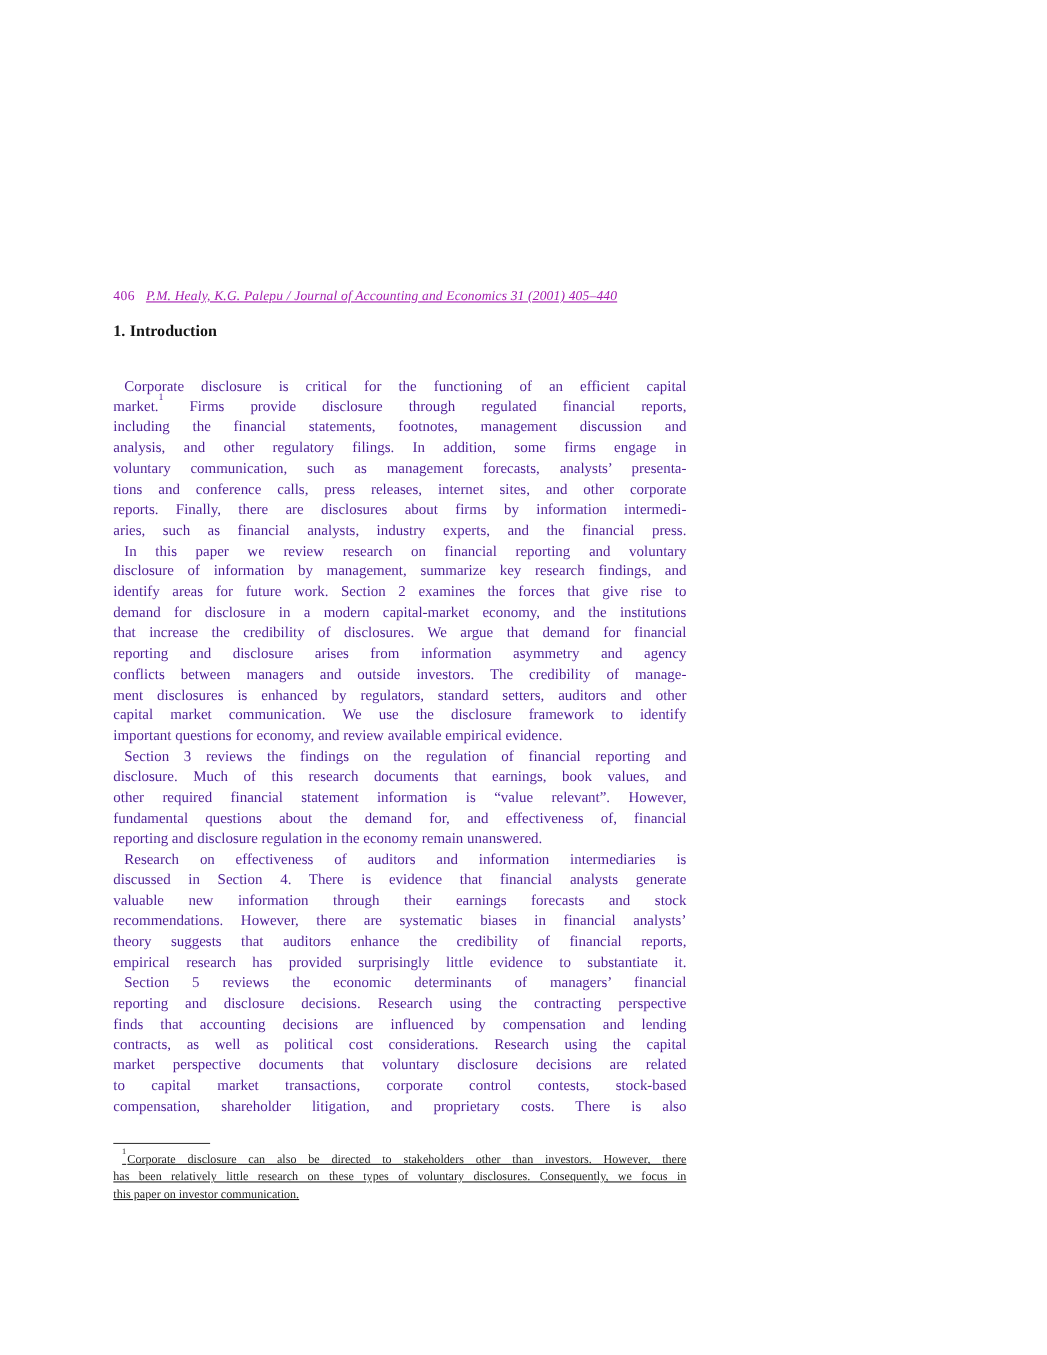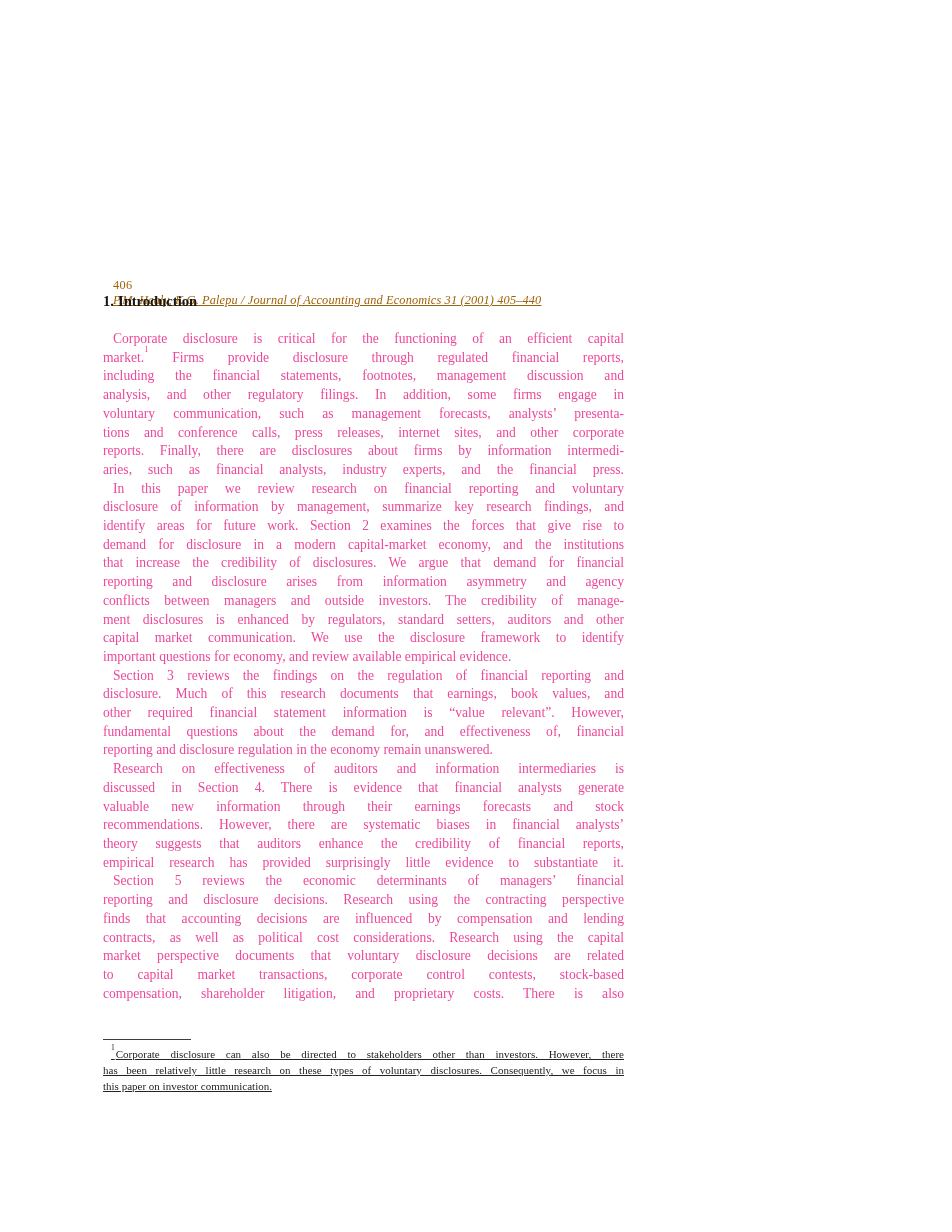--- a/index.html
+++ b/index.html
@@ -3,33 +3,33 @@
 <meta charset="utf-8">
 <title>Document</title>
 <style>
   html,body{margin:0;padding:0;background:#e8e8e8;}
   .page{
     position:relative;width:952px;height:1232px;background:#ffffff;overflow:hidden;
     font-family:"Liberation Serif","DejaVu Serif",serif;color:#1f1f1f;margin:0 auto;
   }
   .sheet{position:absolute;left:103px;top:262px;width:521px;}
   .running-header{
-    position:absolute;top:16px;left:0;width:100%;display:flex;align-items:baseline;
-    font-size:12.3px;white-space:nowrap;color:#a16207;flex-direction:column;
+    position:absolute;top:0;left:0;width:100%;display:flex;align-items:baseline;
+    font-size:12.3px;white-space:nowrap;color:#a21caf;
   }
   .pagenum{letter-spacing:.4px;}
   .cite{font-style:italic;margin-left:10px;letter-spacing:.15px;text-decoration:underline;}
   .section-heading{
     position:absolute;top:31px;left:0;margin:0;display:flex;
     font-size:14.6px;font-weight:bold;color:#161616;
   }
   .section-title{margin-left:4px;}
   .bodytext{
-    position:absolute;top:68px;left:0;width:521px;
-    font-size:13.6px;line-height:18.7px;color:#ec4899;
+    position:absolute;top:80px;left:0;width:521px;
+    font-size:13.6px;line-height:18.7px;color:#4c1d95;
   }
   .para{margin:0;}
   .ln{text-align:justify;text-align-last:justify;}
   .ln.fst{text-indent:10px;}
   .ln.endl{text-align-last:left;}
   sup.fnref{font-size:9px;line-height:0;position:relative;top:-4.5px;}
   .fn-area{position:absolute;top:777px;left:0;width:521px;}
   .fn-rule{width:88px;height:1.4px;background:#3c3c3c;margin:0 0 6px 0;}
   .fn-text{font-size:11px;line-height:16px;color:#242424;text-decoration:underline;}
   .fn-text .ln.fst{text-indent:8px;}

